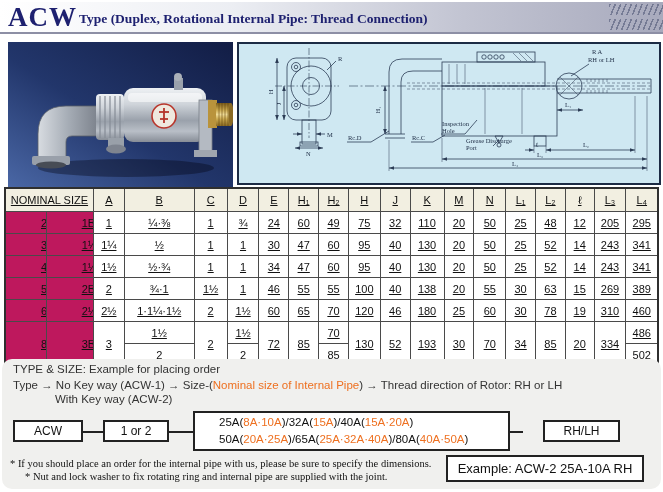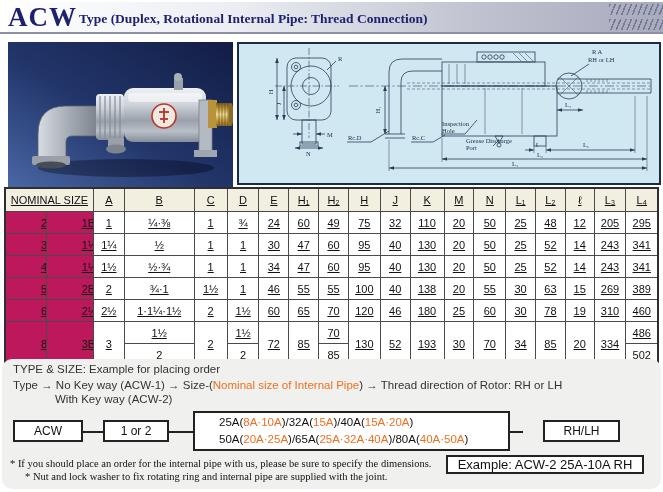--- a/index.html
+++ b/index.html
@@ -36,21 +36,21 @@
   .ts-line{position:absolute;left:11px;top:20px;font-size:11.5px;color:#333;}
   .ts-line2{position:absolute;left:53px;top:34px;font-size:11.5px;color:#333;}
   .orange{color:#ee7020;margin-top:38px;}
   .fbox{position:absolute;background:#fff;border:2px solid #222;box-sizing:border-box;
         display:flex;align-items:center;justify-content:center;font-size:12px;color:#111;}
   .fbox.big{flex-direction:column;align-items:flex-start;justify-content:center;
         padding-left:24px;font-size:11.5px;line-height:17px;}
   .conn{position:absolute;height:0;border-top:2px solid #222;}
   .note{position:absolute;font-family:"Liberation Serif",serif;font-size:10.5px;color:#111;
         white-space:nowrap;}
-  .exbox{position:absolute;left:444px;top:96px;width:198px;height:19px;background:#fff;
+  .exbox{position:absolute;left:444px;top:96px;width:198px;height:27px;background:#fff;
         border:2px solid #222;box-sizing:border-box;display:flex;align-items:center;
         justify-content:center;font-size:13px;color:#111;}
   
   text{user-select:none;}
 </style>
 </head>
 <body>
 
 <div class="page">
 

